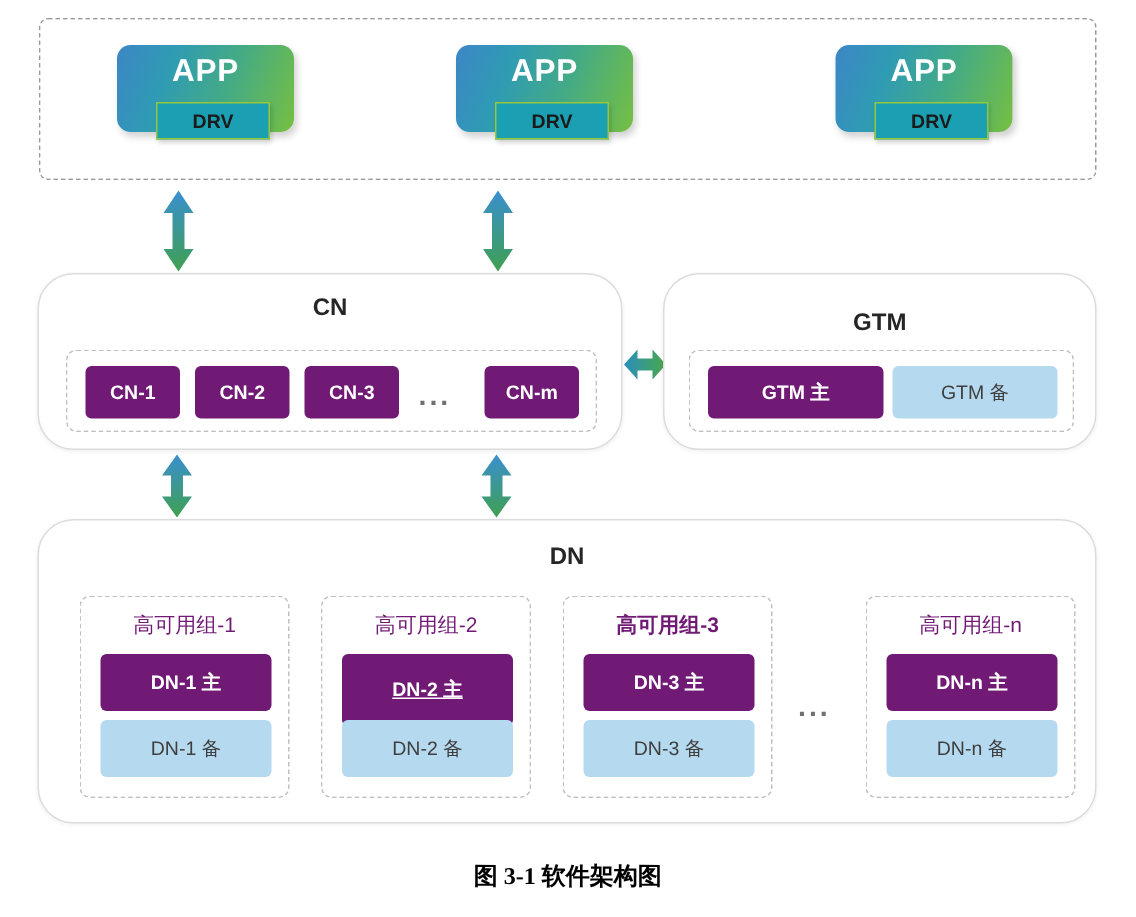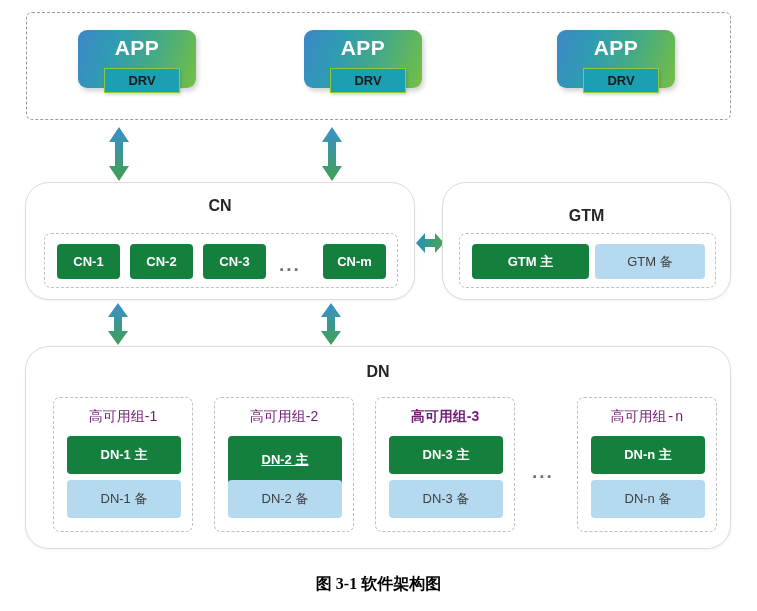--- a/index.html
+++ b/index.html
@@ -88,21 +88,21 @@
     position: absolute;
     box-sizing: border-box;
     display: flex;
     align-items: center;
     justify-content: center;
     border-radius: 4px;
     font-size: 13px;
     font-weight: bold;
   }
   .chip-primary {
-    background: #15803d;
+    background: #701a75;
     color: #ffffff;
   }
   .chip-standby {
     background: #b5d9ef;
     color: #3f3f3f;
     font-weight: normal;
     font-size: 13px;
   }
   .ellipsis {
     position: absolute;
@@ -241,20 +241,20 @@
 
   <div class="dashed-group" style="left:349px; top:50px; width:140px; height:135px;">
     <div class="group-label" style="top:10px;font-weight:bold;">高可用组-3</div>
     <div class="chip chip-primary" style="left:13px; top:38px; width:114px; height:38px;">DN-3 主</div>
     <div class="chip chip-standby" style="left:13px; top:82px; width:114px; height:38px;">DN-3 备</div>
   </div>
 
   <div class="ellipsis" style="left:506px; top:115px;">...</div>
 
   <div class="dashed-group" style="left:551px; top:50px; width:140px; height:135px;">
-    <div class="group-label" style="top:10px;font-family:Liberation Mono, monospace;">高可用组-n</div>
+    <div class="group-label" style="top:10px;">高可用组-n</div>
     <div class="chip chip-standby" style="left:13px; top:82px; width:114px; height:38px;">DN-n 备</div>
     <div class="chip chip-primary" style="left:13px; top:38px; width:114px; height:38px;">DN-n 主</div>
   </div>
 
 </div>
 
 <div id="caption">图 3-1 软件架构图</div>
 
 </body></html>

